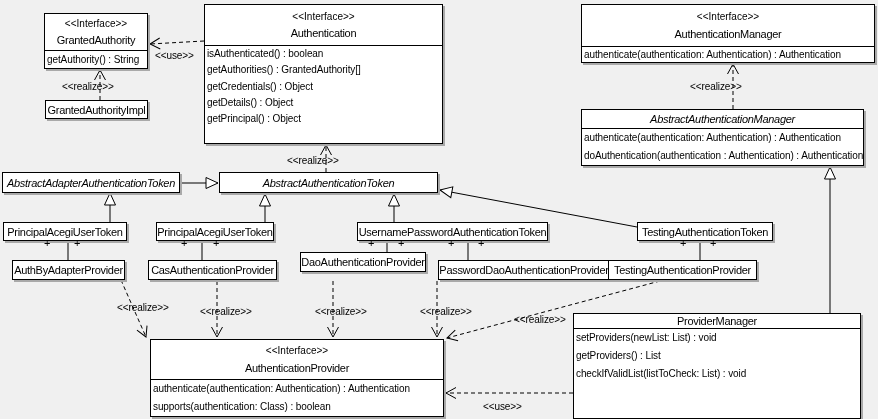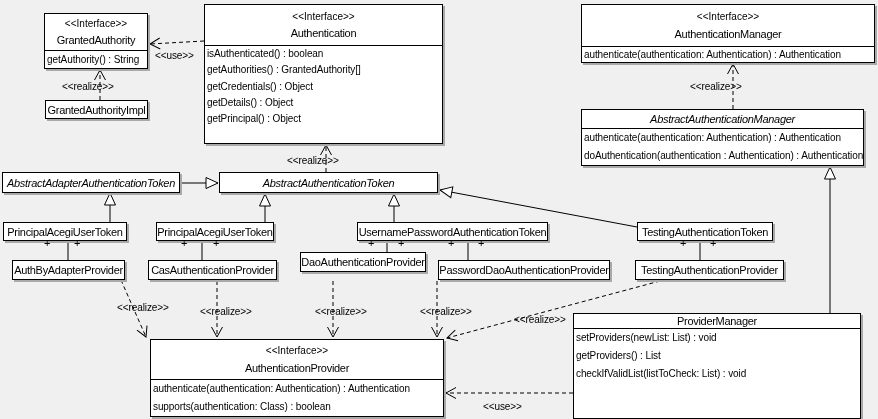--- a/index.html
+++ b/index.html
@@ -144,21 +144,21 @@
 </div>
 
 <div class="box nameonly" style="left:300px;top:252px;width:126px;height:20px">
   <span class="cname">DaoAuthenticationProvider</span>
 </div>
 
 <div class="box nameonly" style="left:438px;top:260px;width:172px;height:20px">
   <span class="cname">PasswordDaoAuthenticationProvider</span>
 </div>
 
-<div class="box nameonly" style="left:635px;top:260px;width:149px;height:20px">
+<div class="box nameonly" style="left:608px;top:260px;width:149px;height:20px">
   <span class="cname">TestingAuthenticationProvider</span>
 </div>
 
 <div class="box" style="left:150px;top:339px;width:294px;height:78px">
   <div class="hdr" style="height:39px">
     <div class="stereo">&lt;&lt;Interface&gt;&gt;</div>
     <div class="cname">AuthenticationProvider</div>
   </div>
   <div class="methods" style="--rh:18px">
     <div class="m">authenticate(authentication: Authentication) : Authentication</div>

